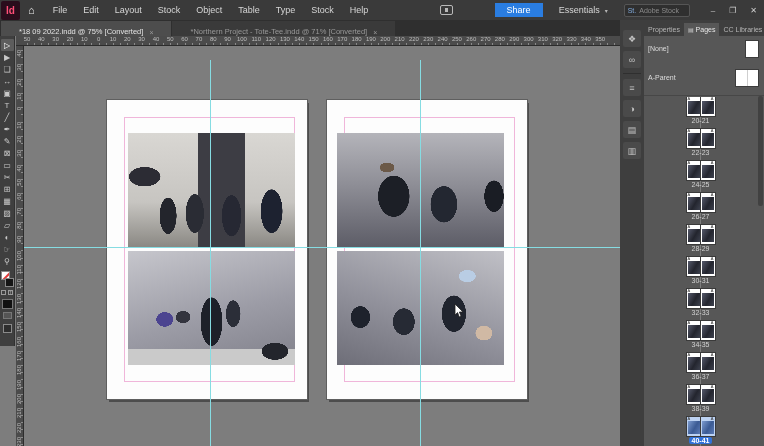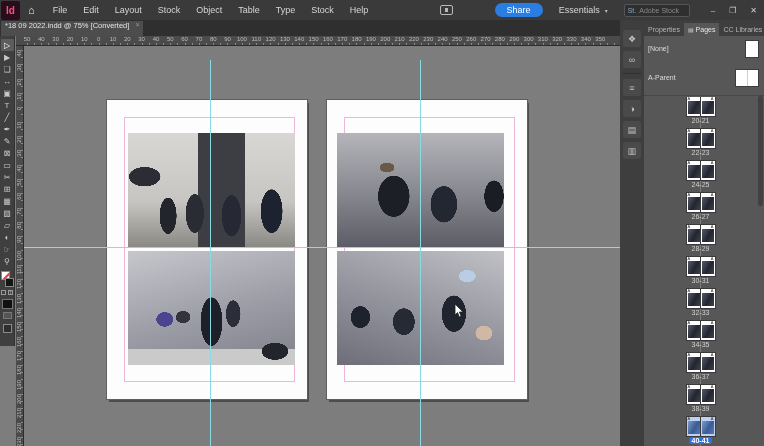--- a/index.html
+++ b/index.html
@@ -15,33 +15,33 @@
   #id-logo { width:19px; height:19px; margin:0 8px 0 1px; background:#2a0d1c;
     color:#ff4f78; font-weight:bold; font-size:10px; display:flex; align-items:center;
     justify-content:center; border-radius:2px; }
   #home-btn { color:#e2e2e2; font-size:11px; margin-right:10px; }
   .menu-item { font-size:9px; color:#d6d6d6; padding:4px 8px; line-height:20px; }
   #topbar-right { margin-left:auto; display:flex; align-items:center; height:20px; }
   #publish-icon { width:13px; height:10px; border:1px solid #b9b9b9; border-radius:2px;
     margin-right:42px; position:relative; }
   #publish-icon:after { content:""; position:absolute; left:4px; top:2px; width:3px; height:4px;
     background:#b9b9b9; }
-  #share-btn { background:#2a7de1; color:#fff; font-size:9px; border-radius:7px;
+  #share-btn { background:#2a7de1; color:#fff; font-size:9px; border-radius:0;
     padding:2px 12px; margin-right:16px; }
   #workspace { display:flex; align-items:center; font-size:9px; color:#d6d6d6; margin-right:16px; }
   #workspace .caret { font-size:6px; margin-left:5px; color:#b5b5b5; }
   #stock-search { width:66px; height:13px; background:#2f2f2f; border:1px solid #555;
     border-radius:2px; display:flex; align-items:center; margin-right:14px; }
   #stock-search .st { font-size:7px; color:#7fa8d9; margin:0 3px; }
   #stock-search .ph { font-size:7px; color:#8a8a8a; }
   .winctl { font-size:8px; color:#cfcfcf; padding:0 7px; }
   
   #tabbar { position:absolute; left:0; top:20px; width:620px; height:16px;
     background:#2f2f2f; display:flex; align-items:flex-end; z-index:25; }
-  .doctab { height:15px; display:flex; align-items:flex-start; padding:0 4px;
+  .doctab { height:15px; display:flex; align-items:flex-end; padding:0 18px;
     font-size:7.5px; margin-left:1px; white-space:nowrap;margin-top:8px; }
   .doctab .x { margin-left:6px; font-size:7px; color:#9a9a9a; }
   .doctab.active { background:#4d4d4d; color:#e3e3e3; }
   .doctab.inactive { background:#3a3a3a; color:#989898; }
   
   #toolbar { position:absolute; left:0; top:36px; width:15px; height:310px;
     background:#3f3f3f; border-right:1px solid #313131; z-index:20;
     display:flex; flex-direction:column; align-items:center; padding-top:3px; }
   .tool { width:13px; height:12px; display:flex; align-items:center; justify-content:center;
     font-size:8px; color:#c9c9c9; }
@@ -192,20 +192,24 @@
       <div class="winctl">❐</div>
       <div class="winctl">✕</div>
     </div>
   </div>
 
   <div id="tabbar">
       <div class="doctab active">
         <span>*18 09 2022.indd @ 75% [Converted]</span>
         <span class="x">×</span>
       </div>
+      <div class="doctab inactive">
+        <span>*Northern Project - Tote-Tee.indd @ 71% [Converted]</span>
+        <span class="x">×</span>
+      </div>
     </div>
 
   <div id="h-ruler">
       <span class="h-lab" style="left: 11px;">50</span>
       <span class="h-lab" style="left: 25.33px;">40</span>
       <span class="h-lab" style="left: 39.66px;">30</span>
       <span class="h-lab" style="left: 53.99px;">20</span>
       <span class="h-lab" style="left: 68.32px;">10</span>
       <span class="h-lab" style="left: 82.65px;">0</span>
       <span class="h-lab" style="left: 96.98px;">10</span>

